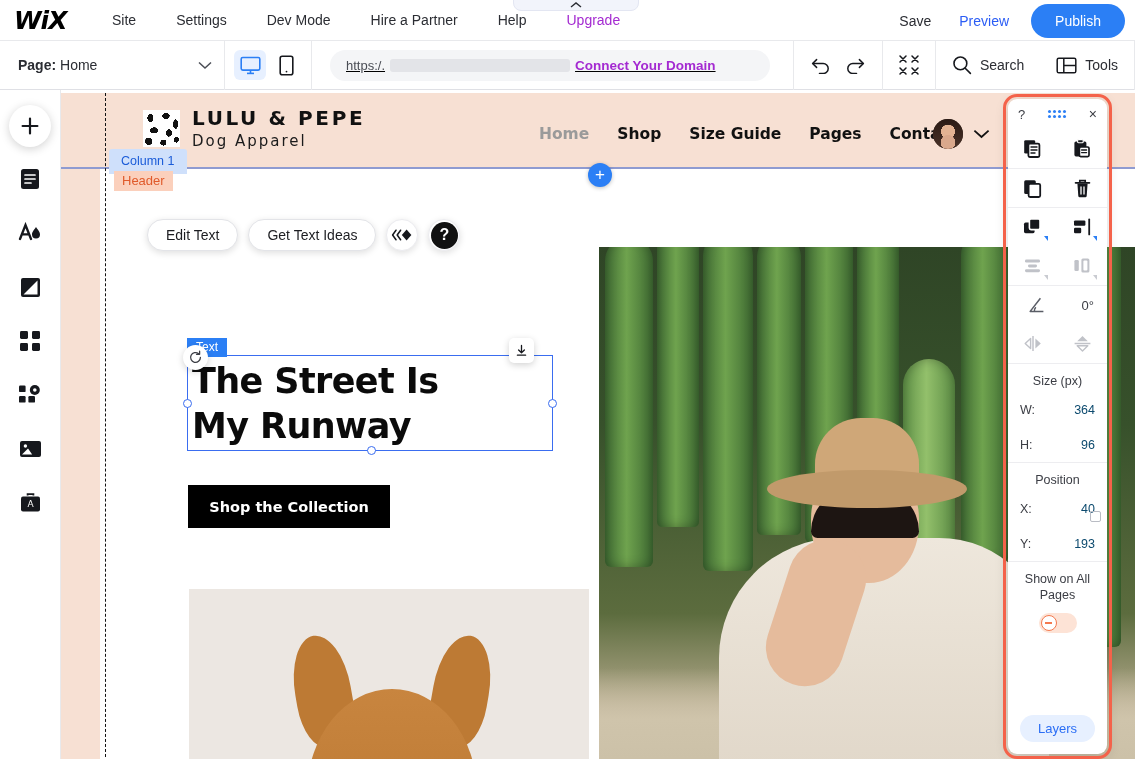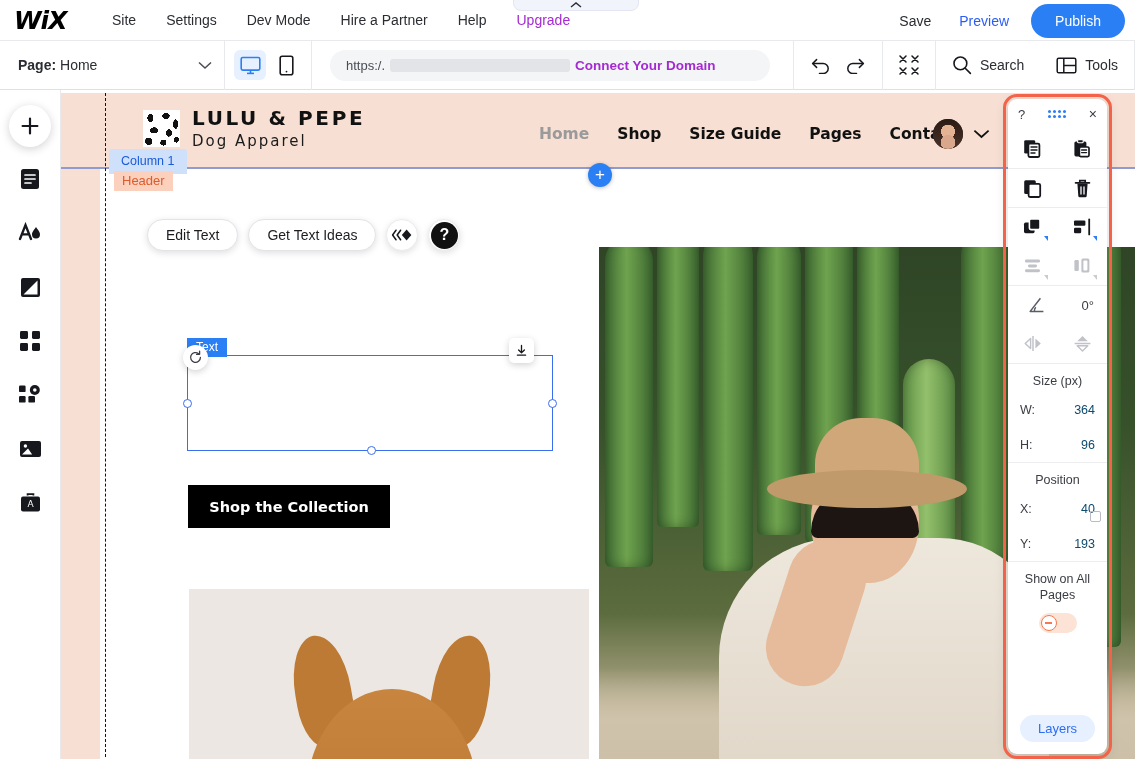--- a/index.html
+++ b/index.html
@@ -14,21 +14,21 @@
   .topbar {
     position: absolute; top: 0; left: 0; width: 1135px; height: 41px;
     background: #fff; display: flex; align-items: center;
     border-bottom: 1px solid #e8e9ec; z-index: 40;
   }
   .wix-logo {
     margin-left: 14px; width: 56px; font-size: 25px; font-weight: 700;
     letter-spacing: -1px; color: #000; font-family: "DejaVu Sans", sans-serif;
     font-style: italic;
   }
-  .topnav { display: flex; align-items: center; margin-left: 28px; gap: 2px; }
+  .topnav { display: flex; align-items: center; margin-left: 28px; gap: 12px; }
   .topnav-item {
     font-size: 14px; color: #2b2d33; padding: 6px 14px; cursor: pointer;
     white-space: nowrap;
   }
   .topnav-item.upgrade { color: #a42ad1; }
   .top-right {
     position: absolute; right: 10px; top: 0; height: 41px;
     display: flex; align-items: center; gap: 0;
   }
   .top-right .act { font-size: 14px; color: #2b2d33; padding: 6px 14px; cursor: pointer; }
@@ -63,21 +63,21 @@
   .view-toggle { gap: 4px; padding: 0 9px; }
   .vt-btn {
     width: 32px; height: 30px; border-radius: 6px; display: flex;
     align-items: center; justify-content: center; cursor: pointer;
   }
   .vt-btn.active { background: #e7f0ff; }
   .url-sec { flex: 1; padding: 0 18px; border-right: 1px solid #e8e9ec; }
   .url-pill {
     width: 100%; max-width: 440px; height: 31px; background: #f4f5f7;
     border-radius: 16px; display: flex; align-items: center; padding: 0 16px;
-    gap: 5px; cursor: pointer;
+    gap: 5px; cursor: pointer; text-decoration: underline;
   }
   .url-pill .u { font-size: 13px; color: #4a4d55; }
   .url-blur {
     flex: 1; height: 13px; background: #e3e4e8; border-radius: 3px; max-width: 180px;
   }
   .url-pill .connect { font-size: 13.5px; color: #a42ad1; font-weight: 600; white-space: nowrap; }
   .undo-sec { gap: 14px; padding: 0 16px; }
   .zoom-sec { padding: 0 15px; }
   .tools-sec, .search-sec { gap: 8px; padding: 0 16px; cursor: pointer; }
   .tools-sec span, .search-sec span { font-size: 14px; color: #2b2d33; }
@@ -634,20 +634,22 @@
         </div>
       </div>
 
       <div class="dog-photo">
         <div class="d-ear-l"></div>
         <div class="d-ear-r"></div>
         <div class="d-head"></div>
 
       </div>
 
+      <div class="headline">The Street Is
+My Runway</div>
 
       <div class="sel-box">
         <span class="lbl-text">Text</span>
         <span class="handle ml"></span>
         <span class="handle mr"></span>
         <span class="handle bc"></span>
         <span class="dl-chip">
           <svg width="13" height="13" viewBox="0 0 13 13">
             <path d="M6.5 1.4v7M3.6 6 6.5 8.8 9.4 6" stroke="#16181d" stroke-width="1.3" fill="none" stroke-linecap="round" stroke-linejoin="round"></path>
             <path d="M2.4 11.2h8.2" stroke="#16181d" stroke-width="1.3" stroke-linecap="round"></path>

